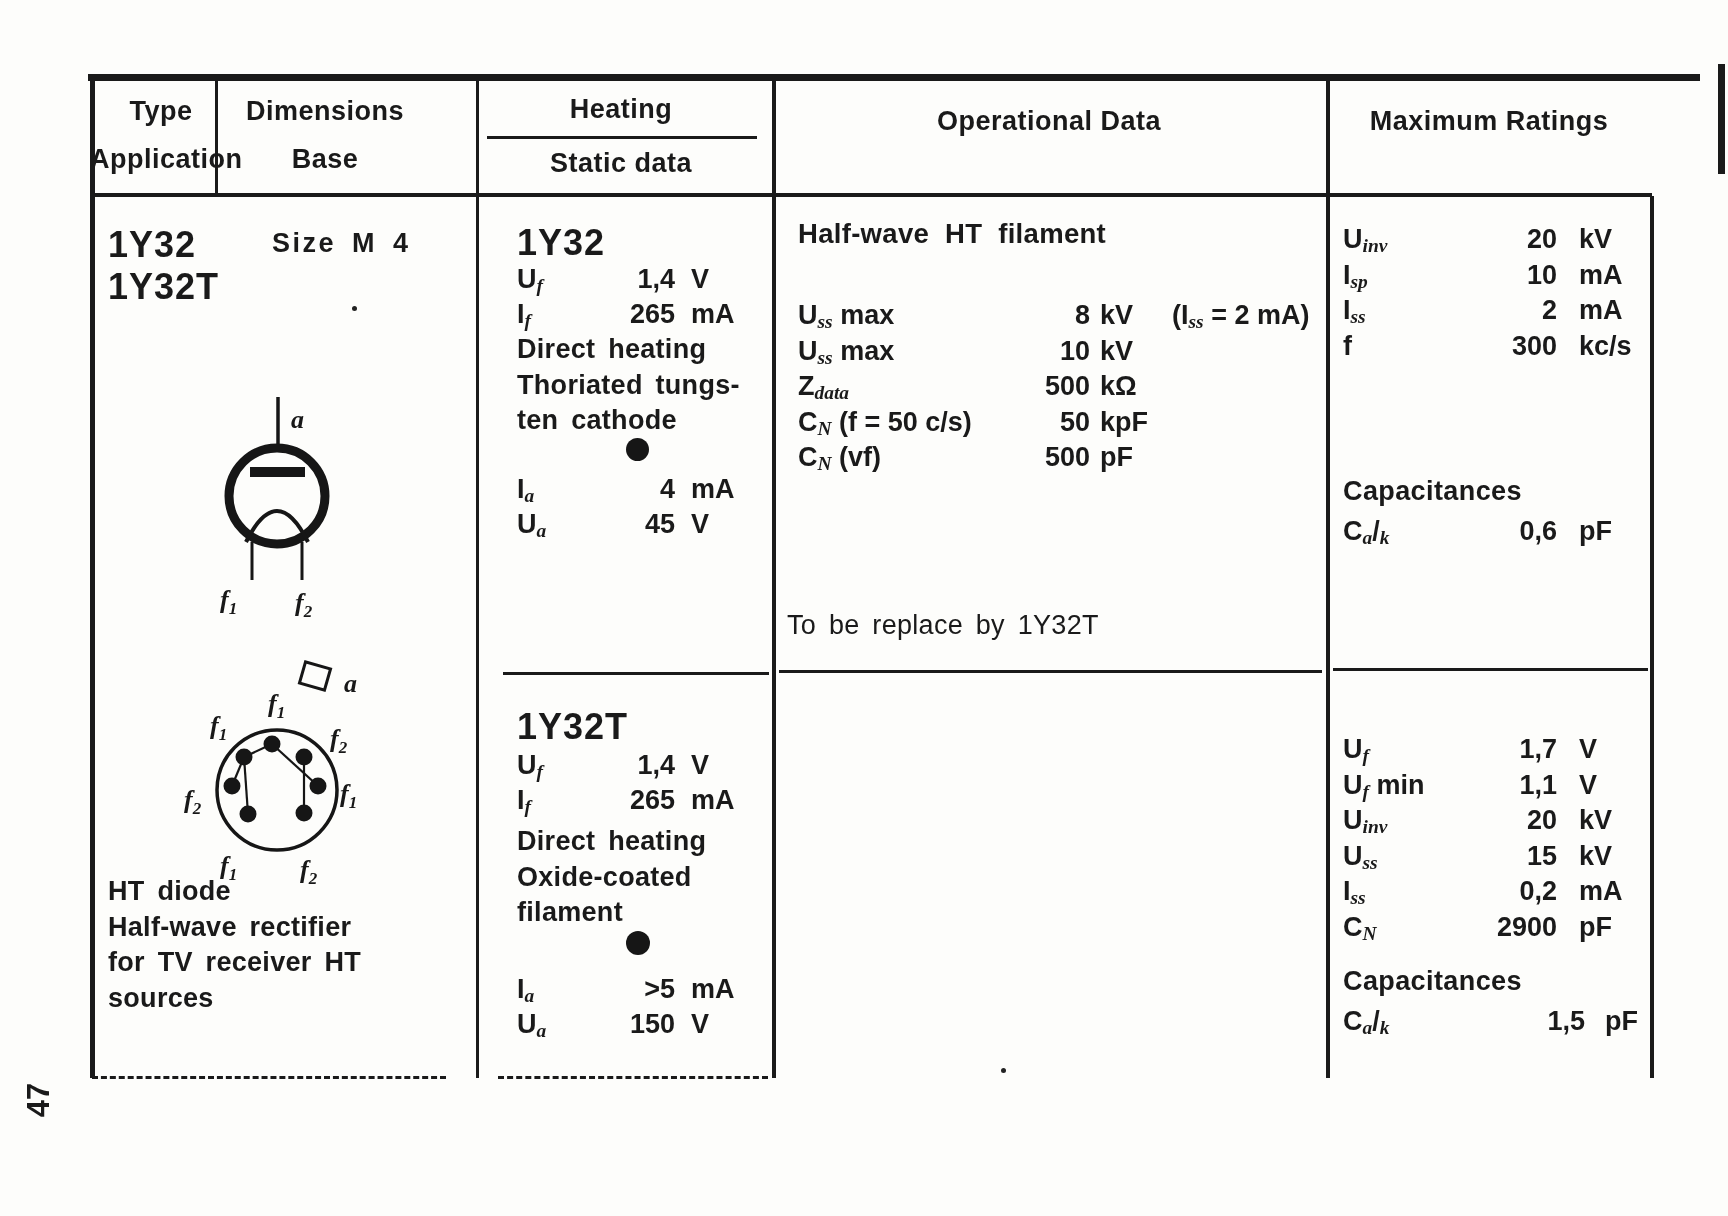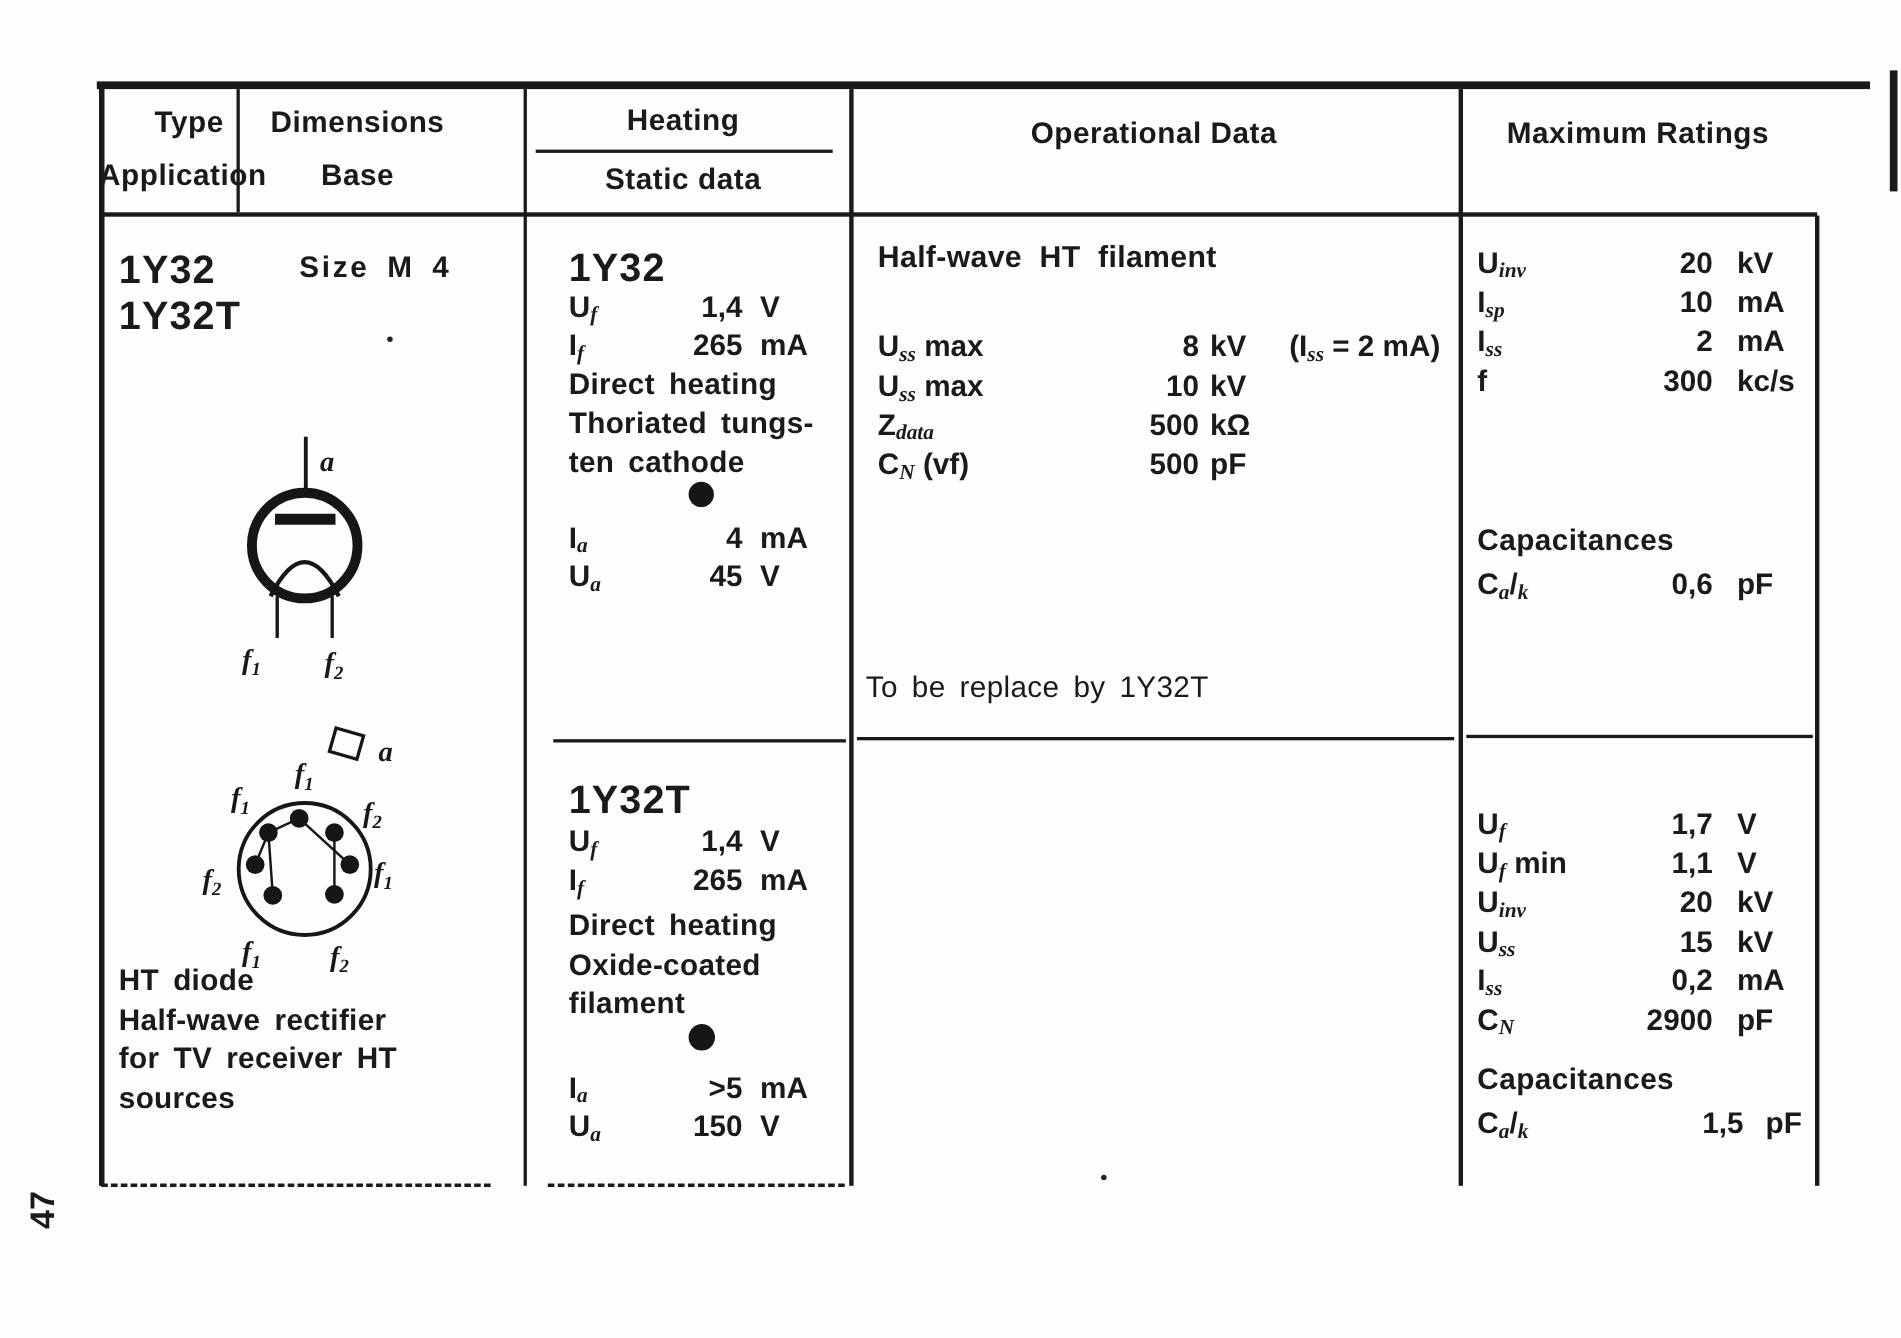--- a/index.html
+++ b/index.html
@@ -56,21 +56,21 @@
   <div class="rule" style="left:1650px;top:196px;width:4px;height:882px;"></div>
   <div class="rule" style="left:487px;top:136px;width:270px;height:3px;"></div>
   <div class="rule" style="left:503px;top:672px;width:266px;height:3px;"></div>
   <div class="rule" style="left:779px;top:670px;width:543px;height:3px;"></div>
   <div class="rule" style="left:1333px;top:668px;width:315px;height:3px;"></div>
   <div class="dash" style="left:92px;top:1076px;width:354px;"></div>
   <div class="dash" style="left:498px;top:1076px;width:270px;"></div>
   <div class="speck" style="left:352px;top:306px;"></div>
   <div class="speck" style="left:1001px;top:1068px;"></div>
 
-  <div class="hcell" style="left:106px;top:96px;width:132px;text-align:center;">Type</div>
+  <div class="hcell" style="left:95px;top:96px;width:132px;text-align:center;">Type</div>
   <div class="hcell" style="left:90px;top:144px;width:128px;">Application</div>
   <div class="hcell" style="left:220px;top:96px;width:210px;">Dimensions</div>
   <div class="hcell" style="left:220px;top:144px;width:210px;">Base</div>
   <div class="hcell" style="left:480px;top:94px;width:282px;">Heating</div>
   <div class="hcell" style="left:480px;top:148px;width:282px;">Static data</div>
   <div class="hcell" style="left:1330px;top:106px;width:318px;">Maximum Ratings</div>
   <div class="hcell" style="left:776px;top:106px;width:546px;">Operational Data</div>
 
   <div class="tube-title" style="left:108px;top:224px;">1Y32</div>
   <div class="tube-title" style="left:108px;top:266px;">1Y32T</div>
@@ -205,20 +205,25 @@
       <span class="lbl"><span>U</span><sub>ss</sub><span> max</span></span>
       <span class="val">10</span>
       <span class="unit">kV</span>
     </div>
     <div class="prow g-op">
       <span class="lbl"><span>Z</span><sub>data</sub><span></span></span>
       <span class="val">500</span>
       <span class="unit">kΩ</span>
     </div>
     <div class="prow g-op">
+      <span class="lbl"><span>C</span><sub>N</sub><span> (f = 50 c/s)</span></span>
+      <span class="val">50</span>
+      <span class="unit">kpF</span>
+    </div>
+    <div class="prow g-op">
       <span class="lbl"><span>C</span><sub>N</sub><span> (vf)</span></span>
       <span class="val">500</span>
       <span class="unit">pF</span>
     </div>
   </div>
 
   <div class="vblock" style="left:787px;top:608px;">
     <div class="textline" style="font-weight:400;">To be replace by 1Y32T</div>
   </div>
 

